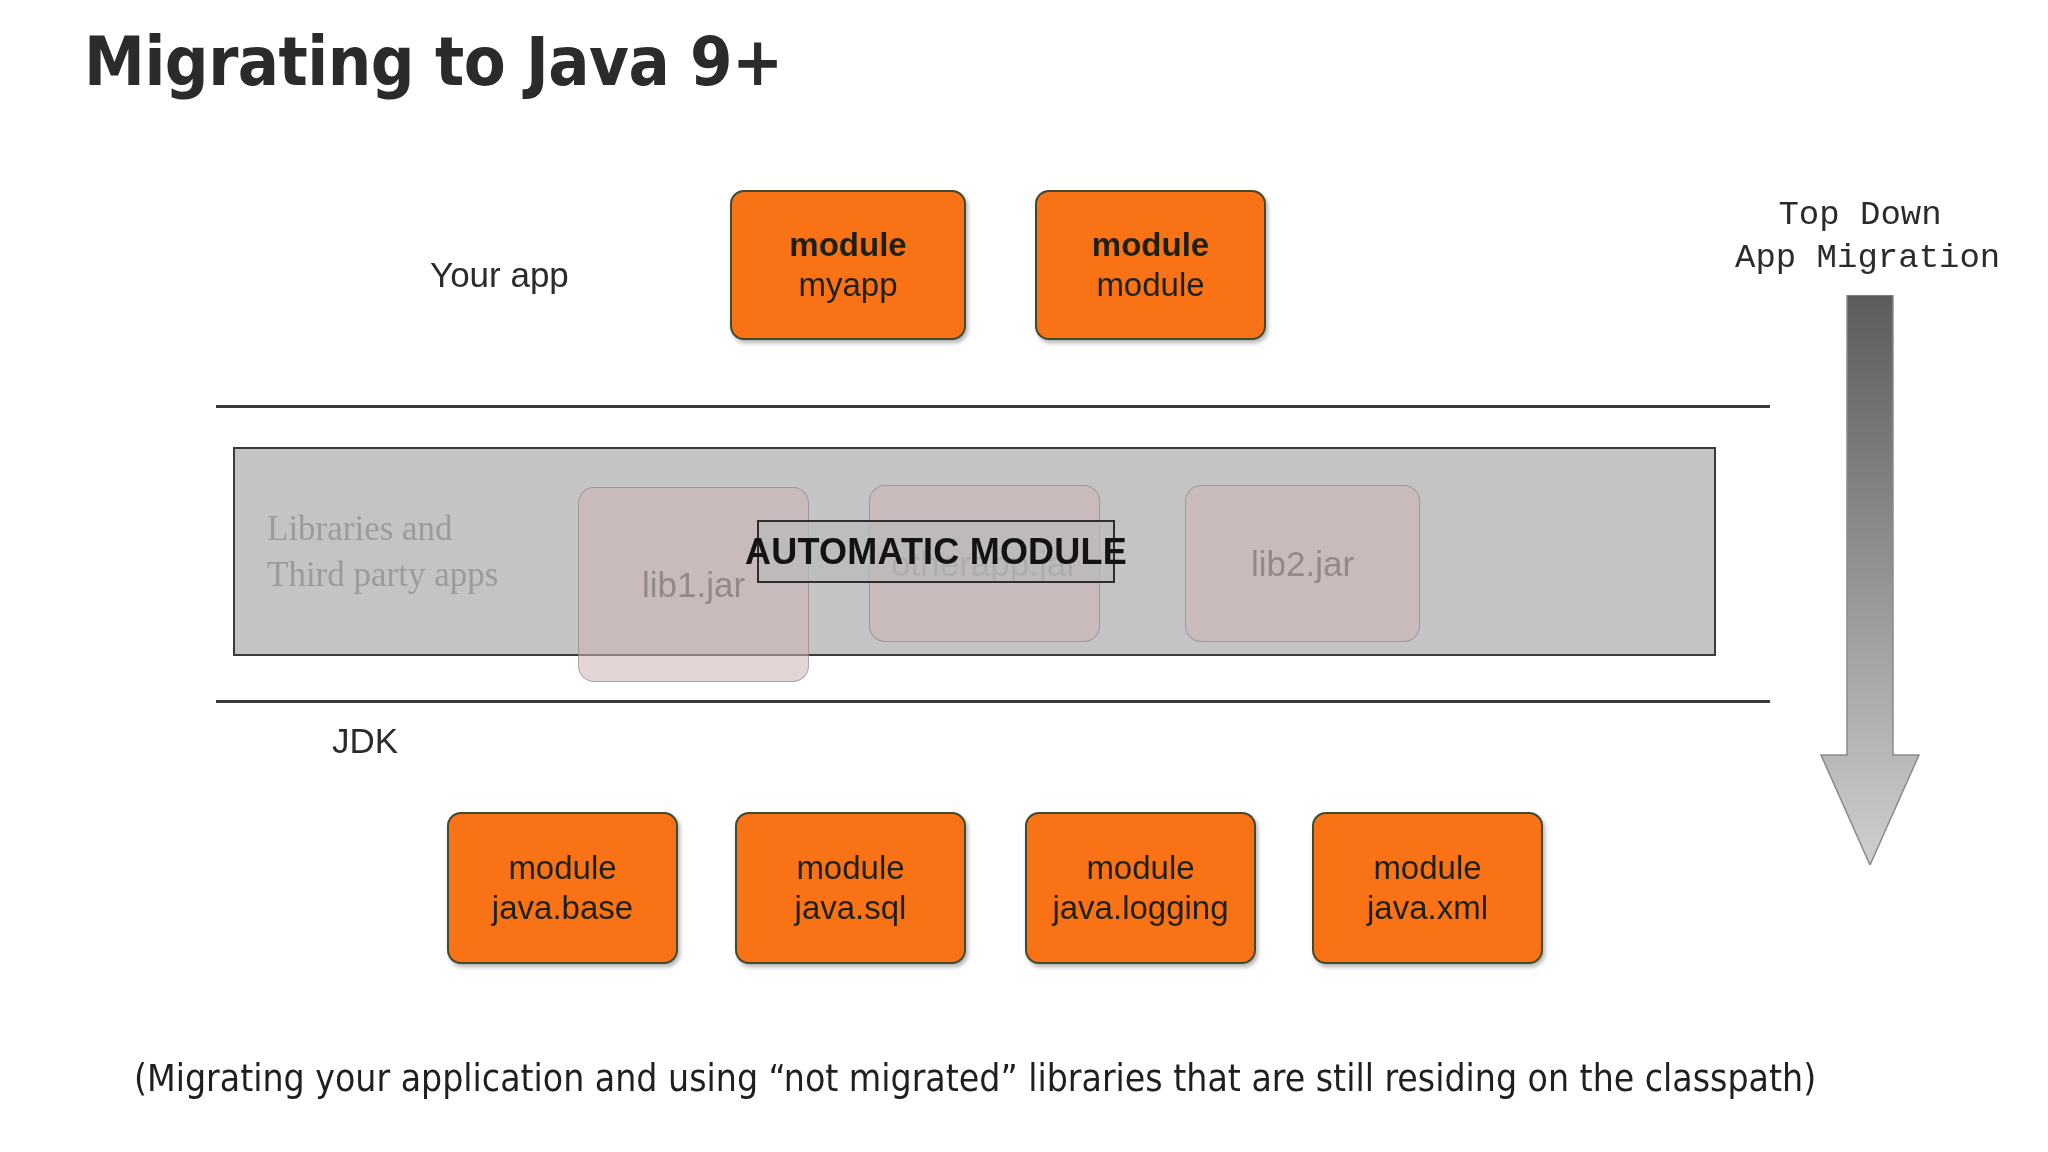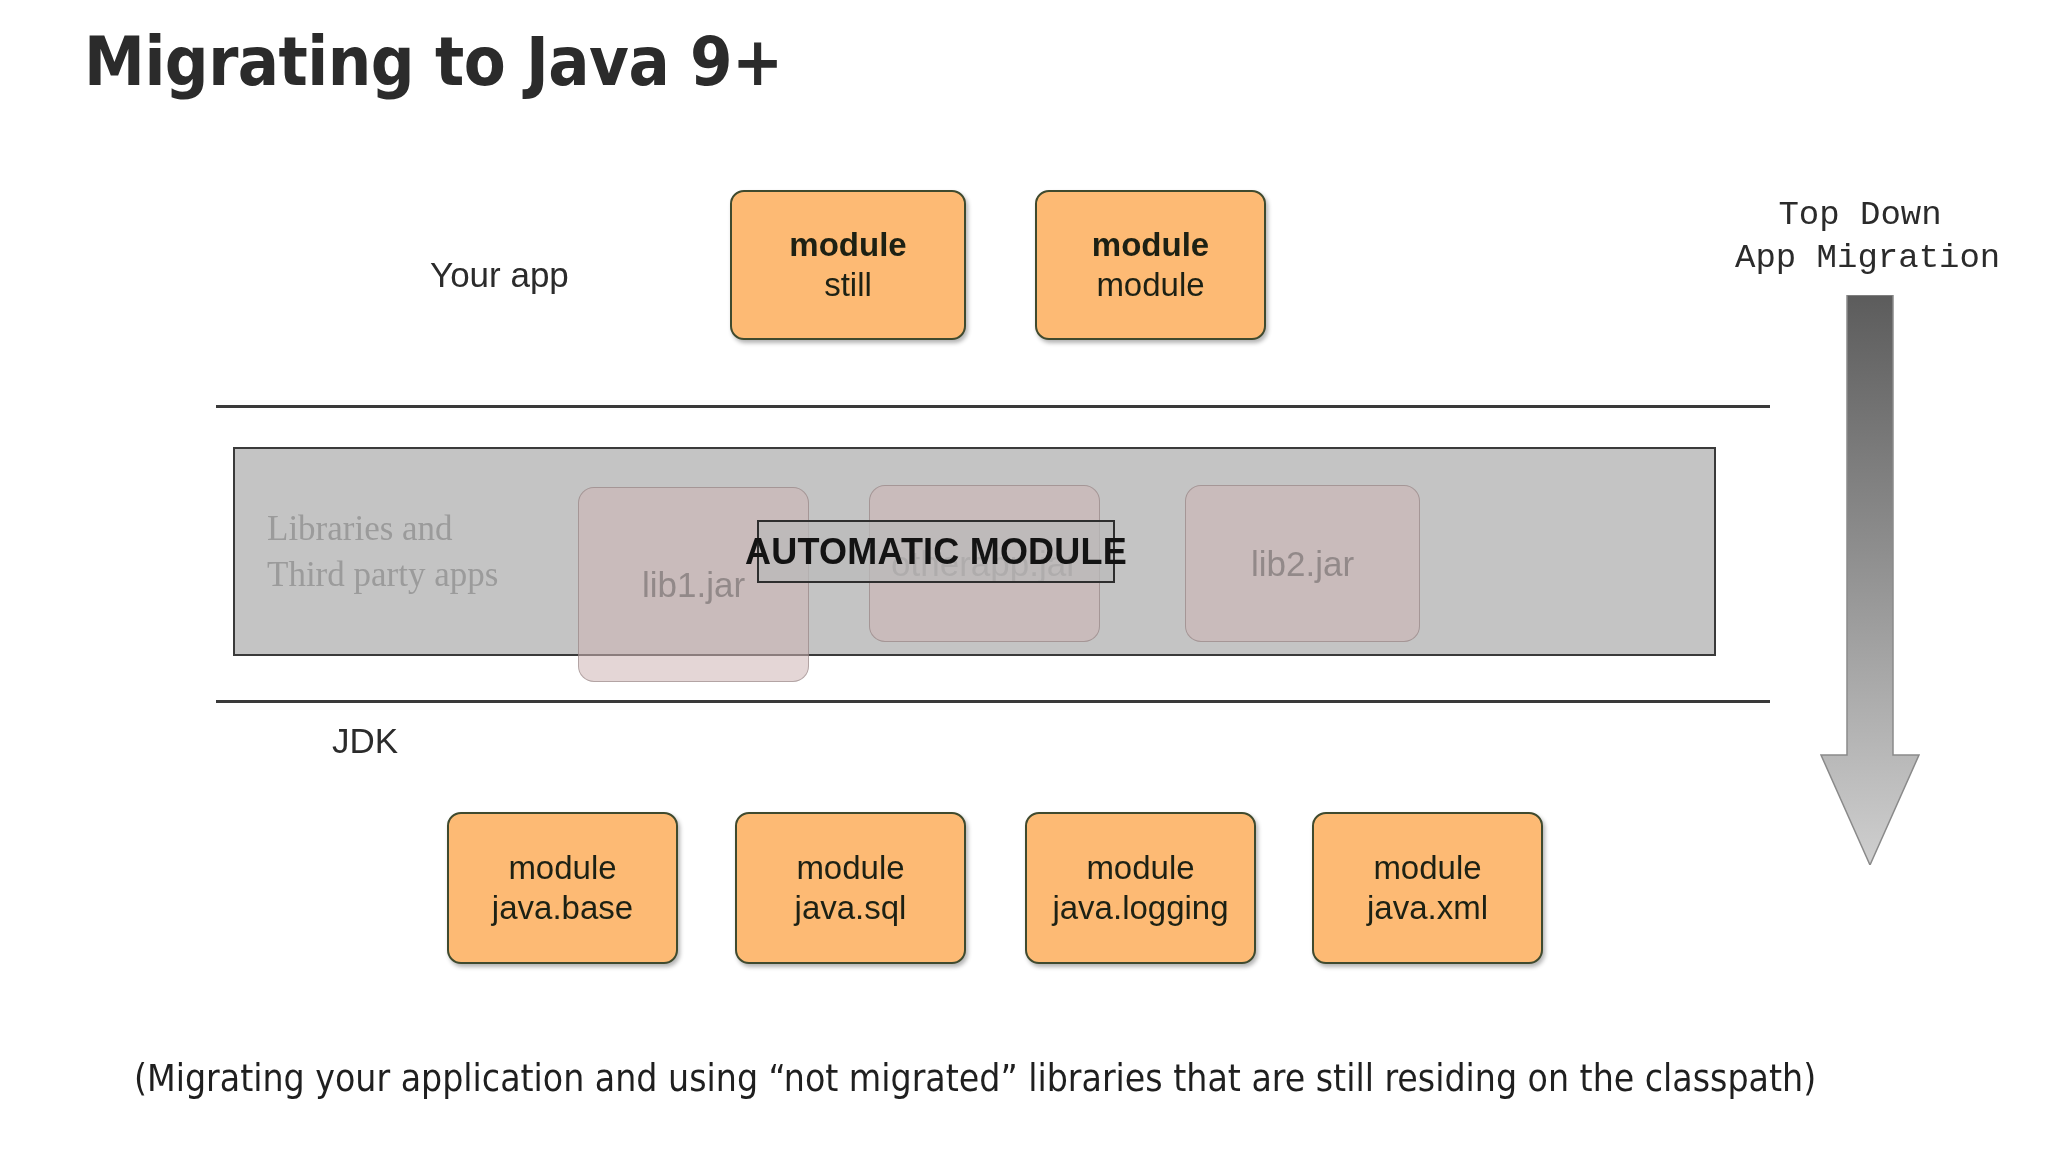--- a/index.html
+++ b/index.html
@@ -30,21 +30,21 @@
     font-family:"Liberation Sans", sans-serif;
     font-size:35px;
     color:#2b2b2b;
     white-space:nowrap;
     line-height:1.18;
   }
 
   
   .module-box {
     position:absolute;
-    background:#fdba74;
+    background:#f97316;
     border:2.5px solid #3f4a2e;
     border-radius:14px;
     display:flex;
     flex-direction:column;
     align-items:center;
     justify-content:center;
     box-shadow:2px 3px 4px rgba(0,0,0,0.30);
     font-family:"Liberation Sans", sans-serif;
     color:#1d2114;
   }
@@ -153,21 +153,21 @@
 </style>
 </head>
 <body>
 
 <div id="slide-title">Migrating to Java 9+</div>
 
 <div class="plain-label" style="left:430px; top:254px;">Your app</div>
 
 <div class="module-box app" style="left:730px; top:190px; width:236px; height:150px;">
   <span class="kw">module</span>
-  <span class="nm">still</span>
+  <span class="nm">myapp</span>
 </div>
 
 <div class="module-box app" style="left:1035px; top:190px; width:231px; height:150px;">
   <span class="kw">module</span>
   <span class="nm">module</span>
 </div>
 
 <div class="separator" style="left:216px; top:405px; width:1554px;"></div>
 
 <div id="classpath-band">

